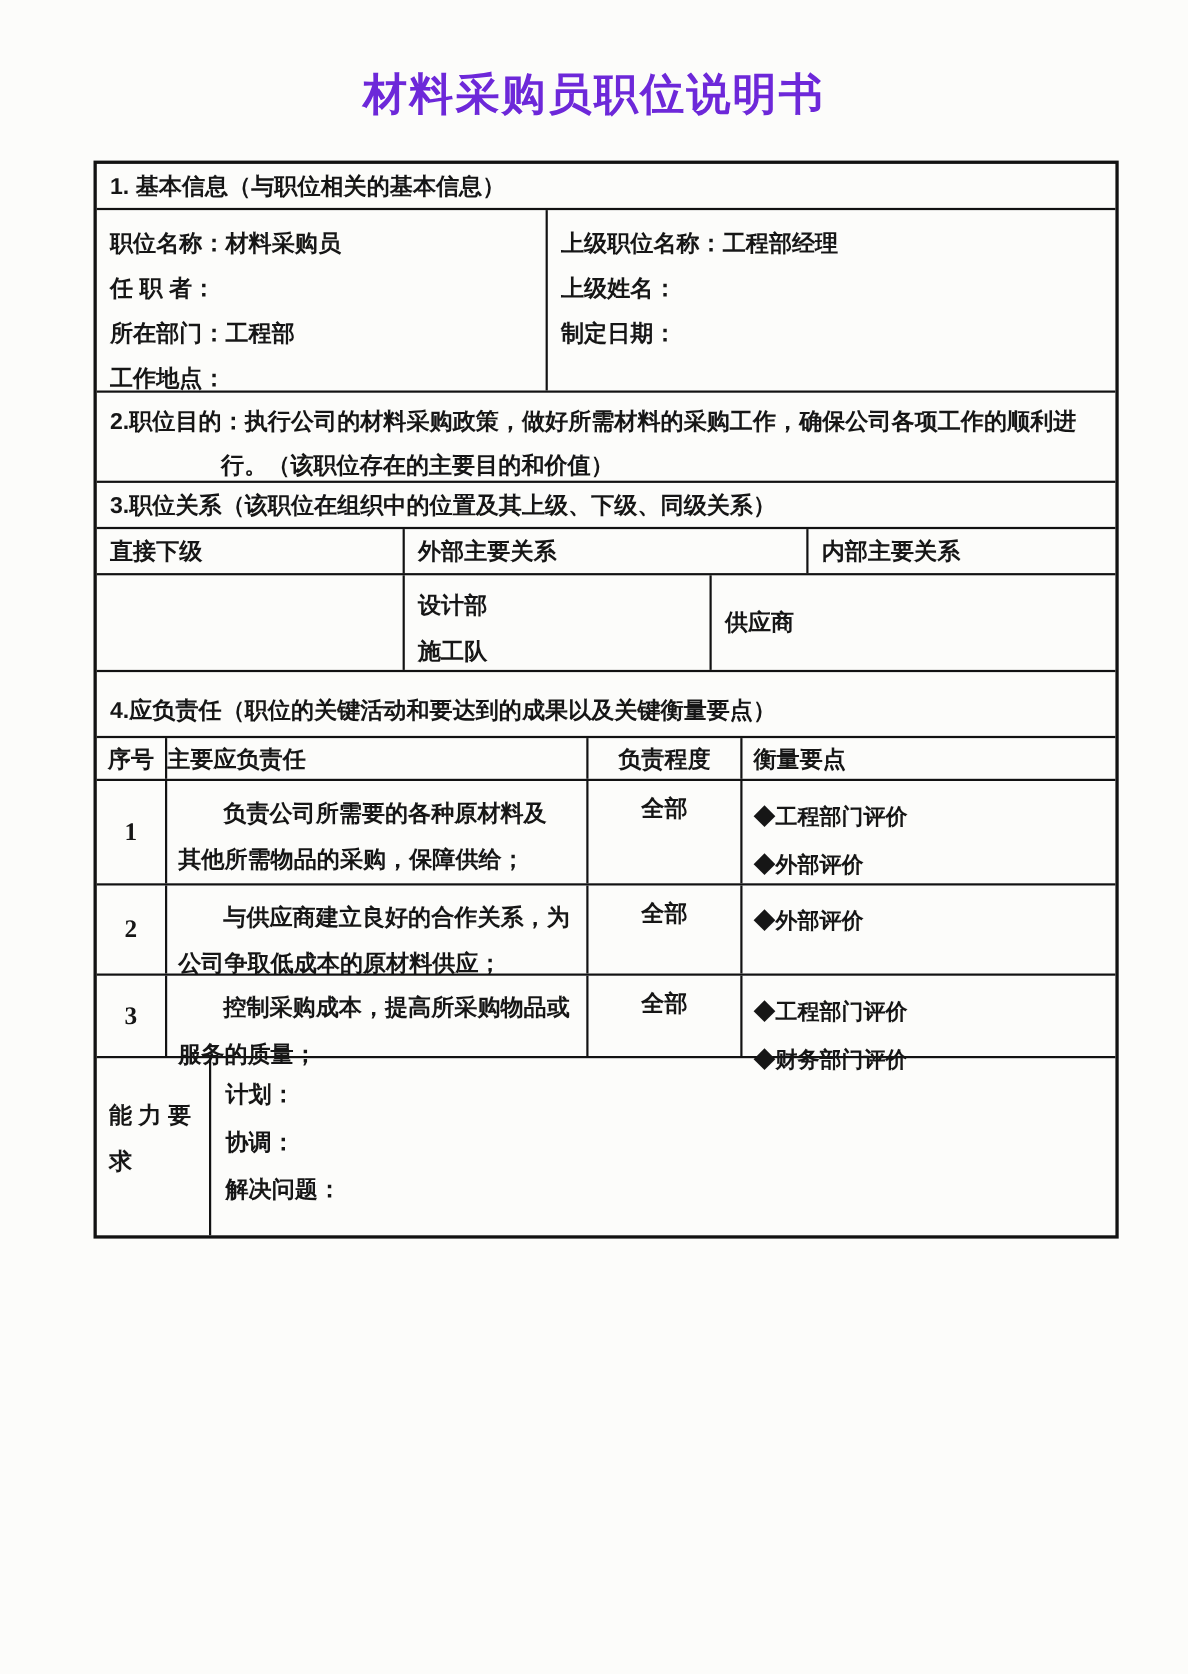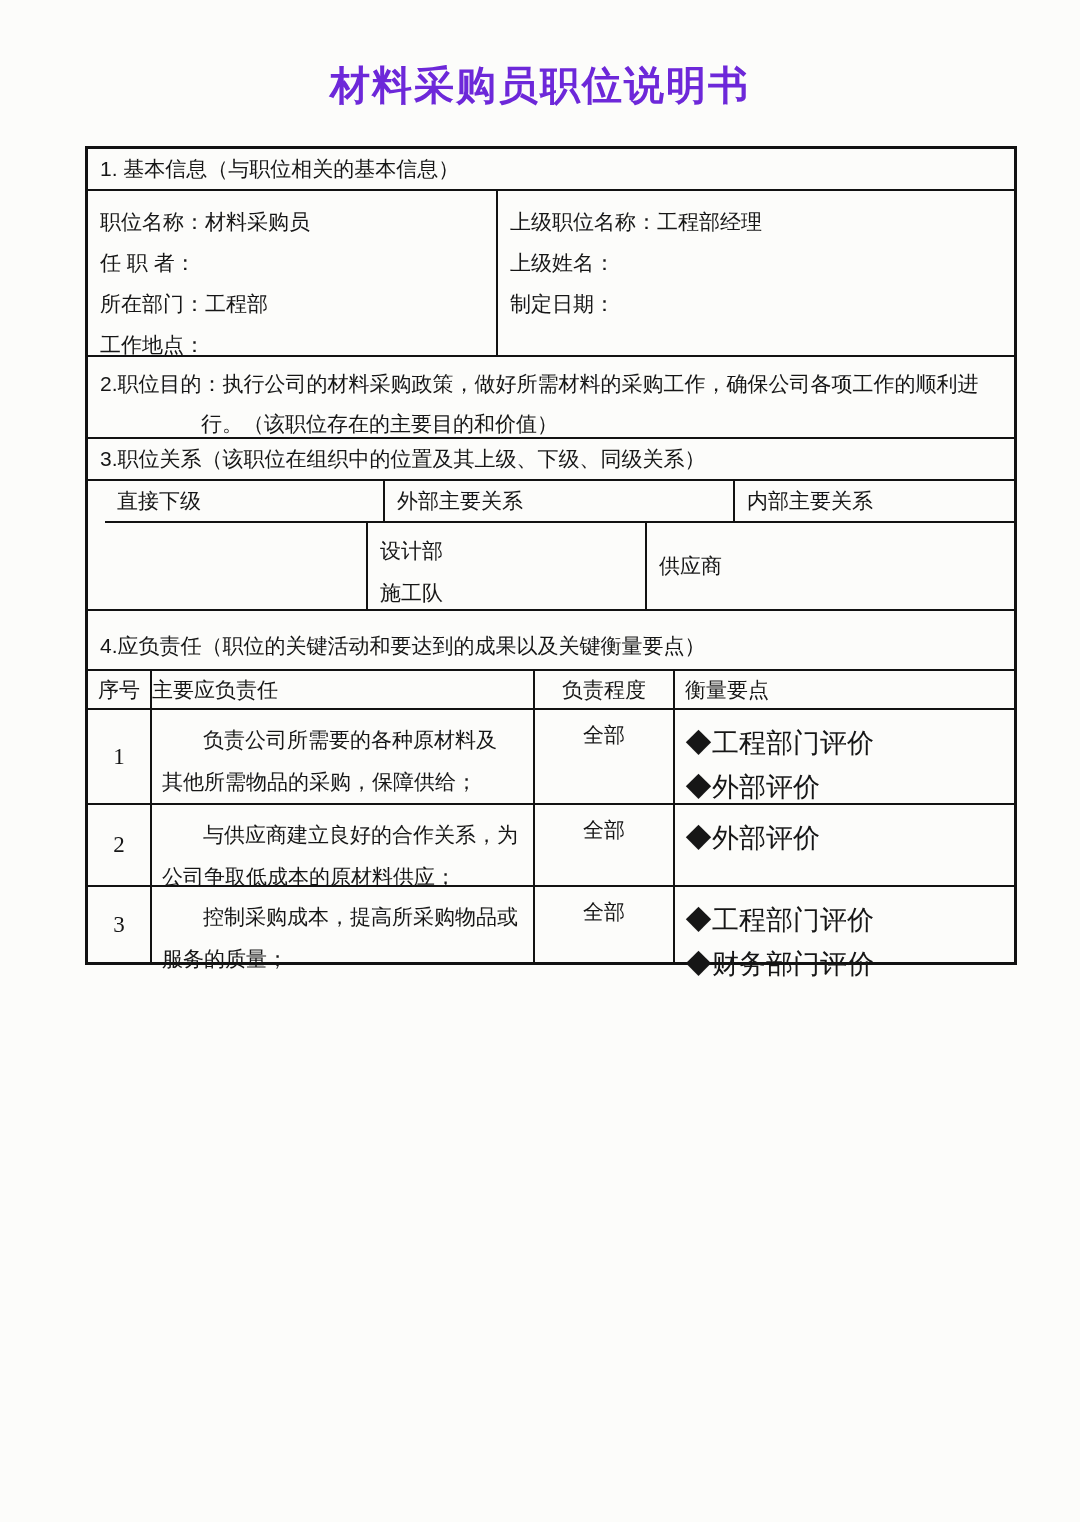--- a/index.html
+++ b/index.html
@@ -22,21 +22,21 @@
   .doc-table {
     position:absolute;
     left:85px;
     top:146px;
     width:932px;
     border:3px solid #121212;
     background:transparent;
   }
   .row { display:flex; border-bottom:2px solid #121212; }
   .row:last-child { border-bottom:none; }
-  .cell { border-right:2px solid #121212; }
+  .cell { border-right:2px solid #121212;font-weight:bold; }
   .cell:last-child { border-right:none; }
 
   
   .sec-header {
     width:100%;
     display:flex;
     align-items:center;
     padding:0 12px;
     font-size:21px;
   }
@@ -49,21 +49,21 @@
   .basic-left  { width:410px; padding:10px 12px 0; }
   .basic-right { flex:1;      padding:10px 12px 0; }
   .field { font-size:21px; line-height:41px; white-space:pre; }
 
   
   .r-purpose { height:82px; }
   .purpose-cell { width:100%; padding:7px 12px 15px; font-size:21px; line-height:40px; }
   .purpose-l2 { padding-left:101px; }
 
   
-  .r-relhead { height:42px;margin-left:17px; }
+  .r-relhead { height:42px; }
   .r-relbody { height:88px; }
   .rel-c1 { width:280px; }
   .rel-c2 { width:279px; }
   .rel-c3 { flex:1; }
   .rel-head-cell { display:flex; align-items:center; padding-left:12px; font-size:21px; }
   .rel-internal { padding:7px 0 0 12px; font-size:21px; line-height:42px; }
   .rel-external { display:flex; align-items:center; padding-left:12px; font-size:21px; }
 
   
   .r-dutyhead { height:39px; }
@@ -76,21 +76,21 @@
   .r-duty1 { height:95px; }
   .r-duty2 { height:82px; }
   .r-duty3 { height:75px; }
   .d-no {
     width:64px; display:flex; align-items:center; justify-content:center;
     font-family:"Liberation Serif", serif; font-size:23px;
   }
   .d-duty { width:383px; padding:9px 8px 0 10px; font-size:21px; line-height:42px; }
   .d-duty .indent { text-indent:41px; }
   .d-degree { width:140px; text-align:center; padding-top:11px; font-size:21px; }
-  .d-measure { flex:1; padding:11px 0 0 10px; font-size:27px; line-height:44px; }
+  .d-measure { flex:1; padding:11px 0 0 10px; font-size:20px; line-height:44px; }
 
   
   .r-ability { height:161px; }
   .ability-label {
     width:104px; display:flex; align-items:center;
     padding:0 10px 14px 11px; font-size:21px; line-height:42px;
   }
   .ability-items { flex:1; padding:12px 0 0 13px; font-size:21px; line-height:43px; }
 </style>
 </head>
@@ -188,14 +188,22 @@
       <div class="indent">控制采购成本，提高所采购物品或</div>
       <div>服务的质量；</div>
     </div>
     <div class="cell d-degree">全部</div>
     <div class="cell d-measure">
       <div>◆工程部门评价</div>
       <div>◆财务部门评价</div>
     </div>
   </div>
 
+  <div class="row r-ability">
+    <div class="cell ability-label">能 力 要 求</div>
+    <div class="cell ability-items">
+      <div>计划：</div>
+      <div>协调：</div>
+      <div>解决问题：</div>
+    </div>
+  </div>
 
 </div>
 
 </body></html>

